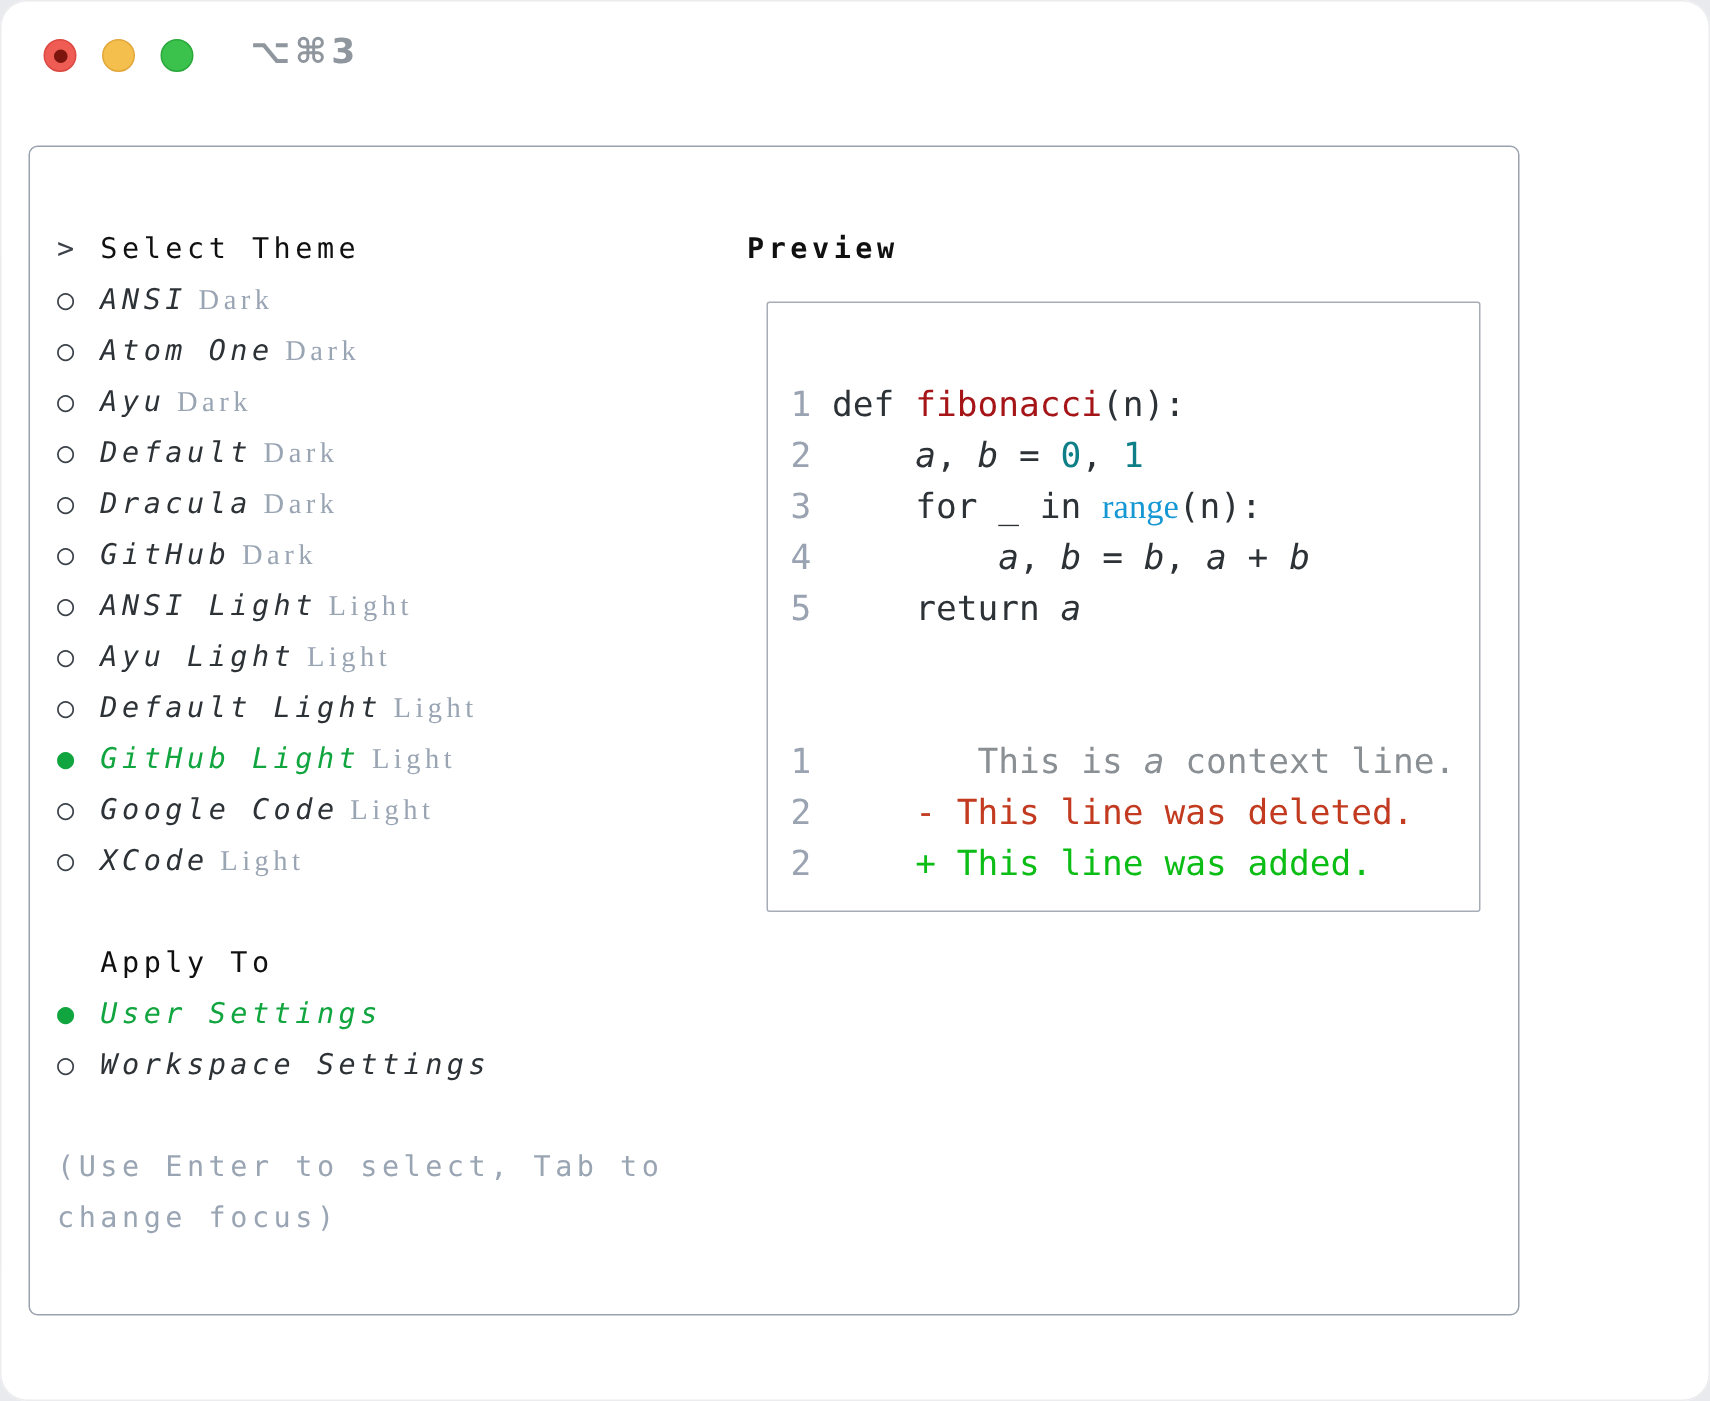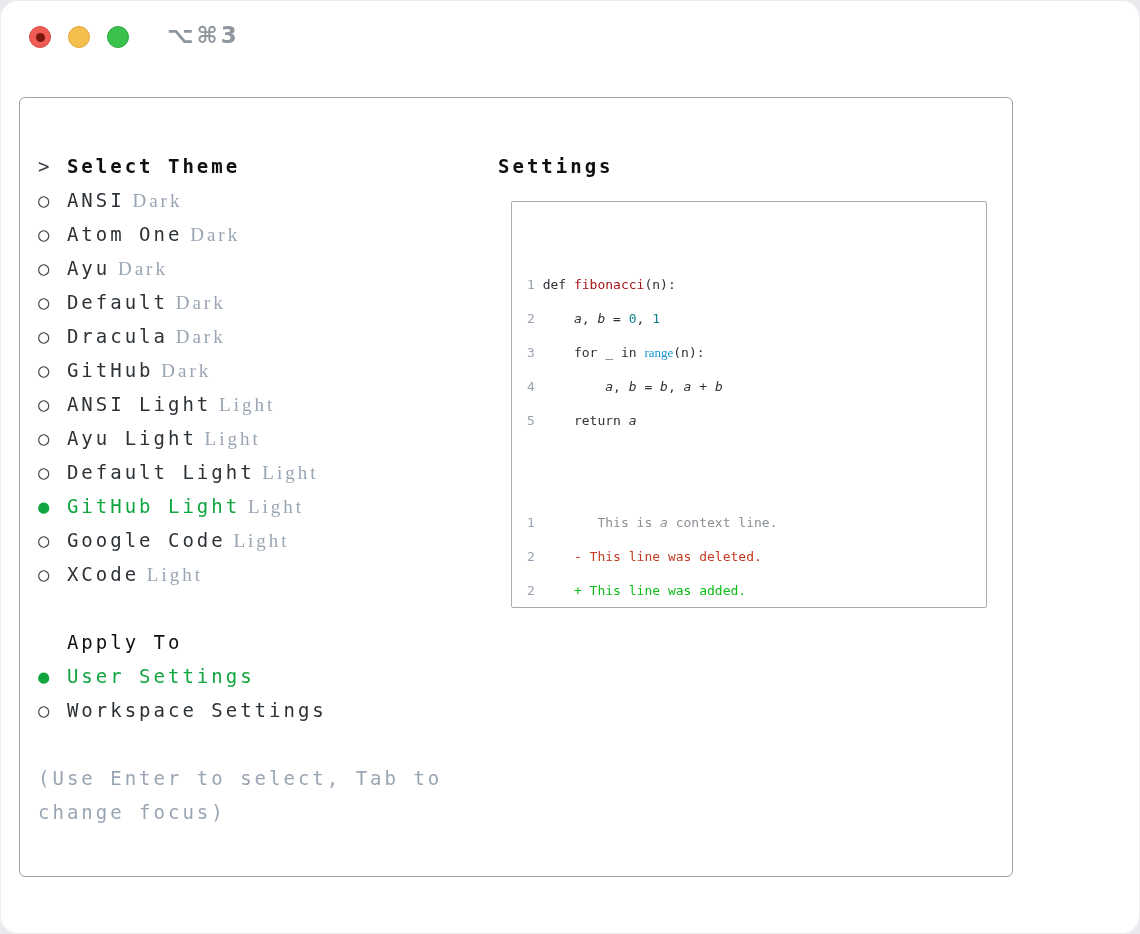--- a/index.html
+++ b/index.html
@@ -34,42 +34,42 @@
     box-sizing:border-box;background:#fff;
   }
   
   .list{
     position:absolute;left:18px;top:51px;
     font-size:19px;line-height:34px;letter-spacing:3px;
     white-space:pre;color:var(--text,#2d3237);
   }
   .line{height:34px;}
   .prompt{color:var(--marker,#3c424a);}
-  .hdr{font-weight:bold;color:var(--heading,#101010);}
+  .hdr{font-weight:normal;color:var(--heading,#101010);}
   .apply-hdr{color:var(--heading,#101010);}
   .marker{color:var(--marker,#3c424a);}
   .marker.sel{color:var(--green,#10a53e);}
-  .tname{color:var(--text,#2d3237);}
+  .tname{color:var(--text,#2d3237);font-style:italic;}
   .tname.sel{color:var(--green,#10a53e);margin-top:40px;}
   .tag{color:var(--tag-gray,#9aa5b4);font-family:Liberation Serif, serif;}
   .help{color:var(--help-gray,#9aa5b4);}
   
   .preview-title{
     position:absolute;left:478px;top:51px;height:34px;line-height:34px;
     font-size:19px;font-weight:bold;letter-spacing:3px;
     color:var(--heading,#101010);
   }
   .pbox{
     position:absolute;left:491px;top:103px;width:476px;height:407px;
     border:1.5px solid var(--border-preview,#a6adb6);border-radius:2px;
     box-sizing:border-box;background:#fff;
   }
   .code{
-    position:absolute;left:15px;top:66px;
-    font-size:13px;line-height:34px;white-space:pre;
+    position:absolute;left:15px;top:51px;
+    font-size:23px;line-height:34px;white-space:pre;
   }
   .ln{color:var(--line-number,#9aa3b1);}
   .p{color:var(--code-plain,#2d3237);}
   .f{color:var(--code-function,#a51417);}
   .n{color:var(--code-number-teal,#0e7f87);}
   .b{color:var(--code-builtin-blue,#1497d3);font-family:Liberation Serif, serif;}
   .v{color:var(--code-plain,#2d3237);font-style:italic;}
   .c{color:var(--diff-context,#8a8f94);}
   .cv{color:var(--diff-context,#8a8f94);font-style:italic;}
   .d{color:var(--diff-deleted,#c23a1f);}
@@ -84,19 +84,19 @@
     <div class="light close">
         <span class="close-dot"></span>
       </div>
     <div class="light min"></div>
     <div class="light max"></div>
   </div>
   <div class="shortcut">⌥⌘3</div>
 
   <div class="panel">
     <div class="list" id="theme-list"><div class="line"><span class="prompt">&gt;</span><span class="hdr"> Select Theme</span></div><div class="line"><span class="marker">○</span><span class="tname"> ANSI</span><span class="tag"> Dark</span></div><div class="line"><span class="marker">○</span><span class="tname"> Atom One</span><span class="tag"> Dark</span></div><div class="line"><span class="marker">○</span><span class="tname"> Ayu</span><span class="tag"> Dark</span></div><div class="line"><span class="marker">○</span><span class="tname"> Default</span><span class="tag"> Dark</span></div><div class="line"><span class="marker">○</span><span class="tname"> Dracula</span><span class="tag"> Dark</span></div><div class="line"><span class="marker">○</span><span class="tname"> GitHub</span><span class="tag"> Dark</span></div><div class="line"><span class="marker">○</span><span class="tname"> ANSI Light</span><span class="tag"> Light</span></div><div class="line"><span class="marker">○</span><span class="tname"> Ayu Light</span><span class="tag"> Light</span></div><div class="line"><span class="marker">○</span><span class="tname"> Default Light</span><span class="tag"> Light</span></div><div class="line"><span class="marker sel">●</span><span class="tname sel"> GitHub Light</span><span class="tag"> Light</span></div><div class="line"><span class="marker">○</span><span class="tname"> Google Code</span><span class="tag"> Light</span></div><div class="line"><span class="marker">○</span><span class="tname"> XCode</span><span class="tag"> Light</span></div><div class="line"></div><div class="line"><span class="apply-hdr">  Apply To</span></div><div class="line"><span class="marker sel">●</span><span class="tname sel"> User Settings</span></div><div class="line"><span class="marker">○</span><span class="tname"> Workspace Settings</span></div><div class="line"></div><div class="line"><span class="help">(Use Enter to select, Tab to</span></div><div class="line"><span class="help">change focus)</span></div></div>
-    <div class="preview-title">Settings</div>
+    <div class="preview-title">Preview</div>
     <div class="pbox">
       <div class="code" id="preview-lines"><div class="line"><span class="ln">1</span><span class="p"> def </span><span class="f">fibonacci</span><span class="p">(n):</span></div><div class="line"><span class="ln">2</span><span class="p">     </span><span class="v">a</span><span class="p">, </span><span class="v">b</span><span class="p"> = </span><span class="n">0</span><span class="p">, </span><span class="n">1</span></div><div class="line"><span class="ln">3</span><span class="p">     for _ in </span><span class="b">range</span><span class="p">(n):</span></div><div class="line"><span class="ln">4</span><span class="p">         </span><span class="v">a</span><span class="p">, </span><span class="v">b</span><span class="p"> = </span><span class="v">b</span><span class="p">, </span><span class="v">a</span><span class="p"> + </span><span class="v">b</span></div><div class="line"><span class="ln">5</span><span class="p">     return </span><span class="v">a</span></div><div class="line"></div><div class="line"></div><div class="line"><span class="ln">1</span><span class="c">        This is </span><span class="cv">a</span><span class="c"> context line.</span></div><div class="line"><span class="ln">2</span><span class="d">     - This line was deleted.</span></div><div class="line"><span class="ln">2</span><span class="a">     + This line was added.</span></div></div>
     </div>
   </div>
 
 </div>
 
 </body></html>

